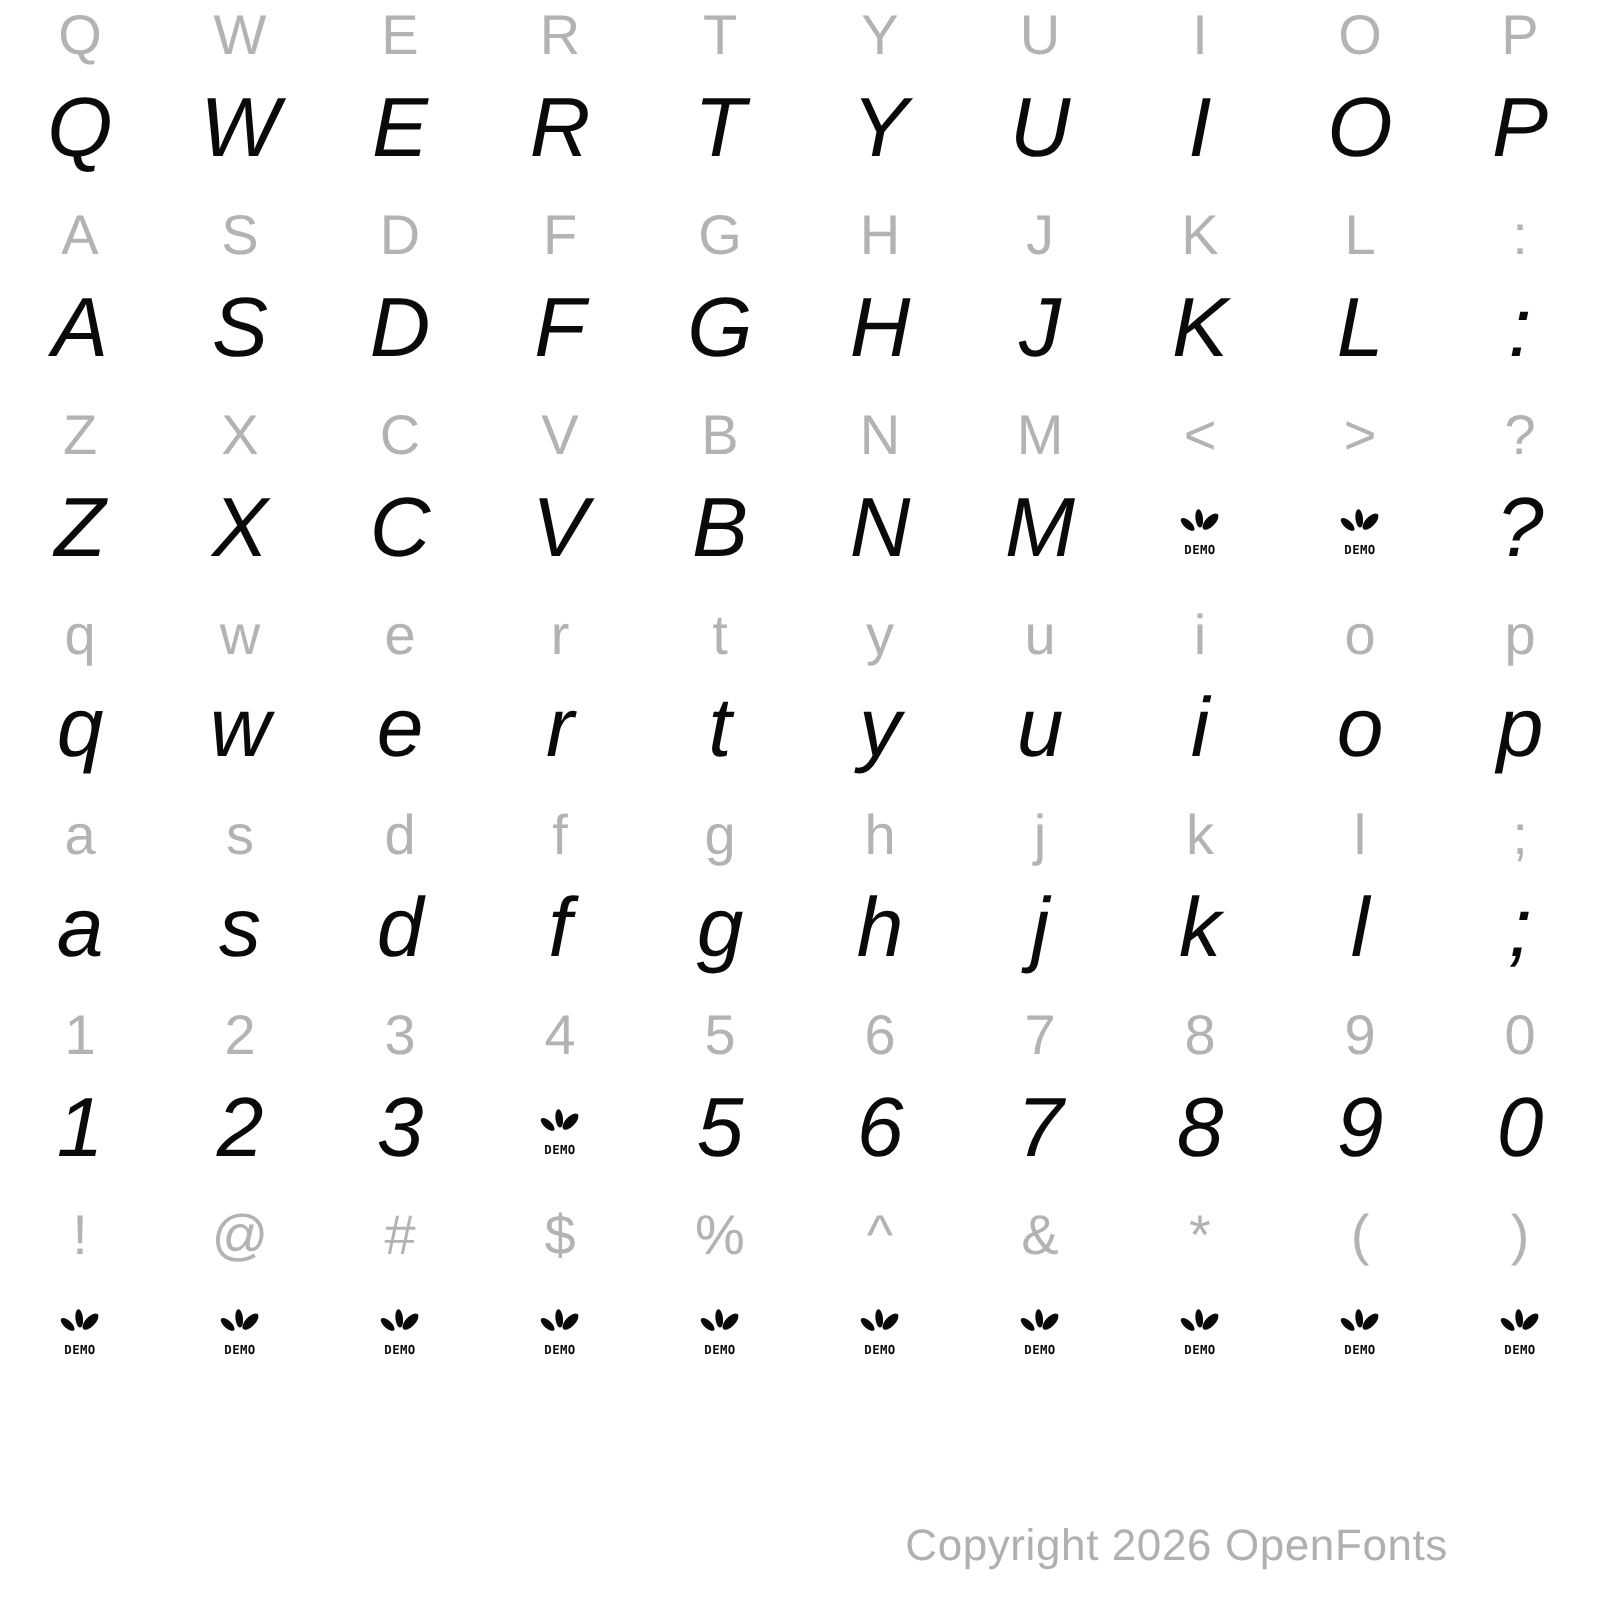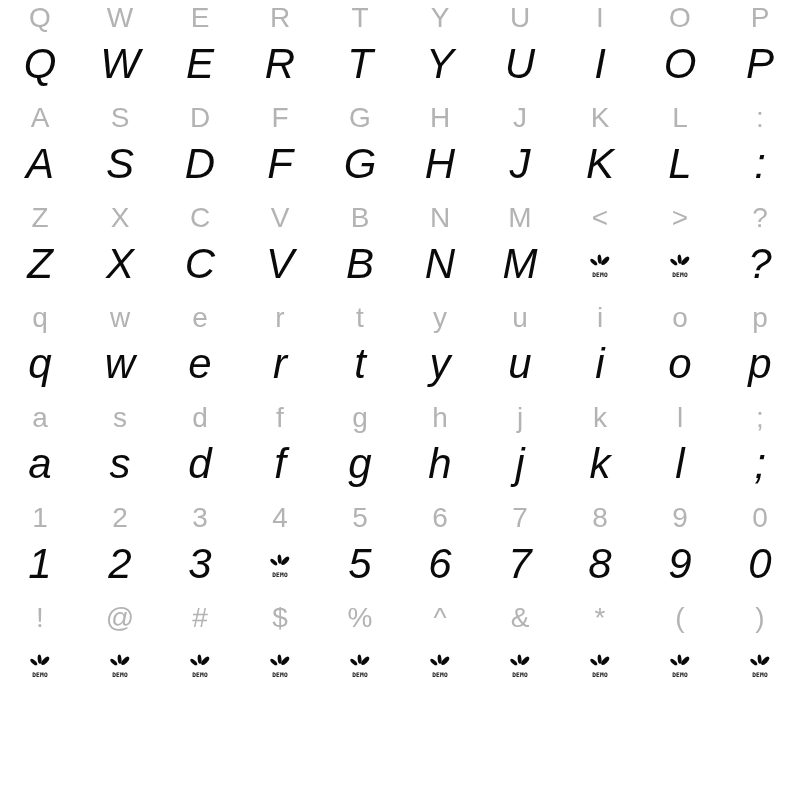--- a/index.html
+++ b/index.html
@@ -371,13 +371,14 @@
       <ellipse cx="4.8" cy="11.2" rx="1.9" ry="4.3" transform="rotate(-48 4.8 11.2)"></ellipse>
       <ellipse cx="10.6" cy="8.2" rx="1.9" ry="4.6" transform="rotate(-6 10.6 8.2)"></ellipse>
       <ellipse cx="16.2" cy="9.8" rx="2.4" ry="5.2" transform="rotate(44 16.2 9.8)"></ellipse>
     </g>
     <text x="11" y="26" text-anchor="middle" font-size="6.2" font-weight="bold" letter-spacing="0.2" font-family="DejaVu Sans Mono, monospace" fill="currentColor">DEMO</text>
   </svg>
 </span>
         </div>
       </div>
     </div>
+  <div class="footer">Copyright 2026 OpenFonts</div>
 </div>
 
 </body></html>

